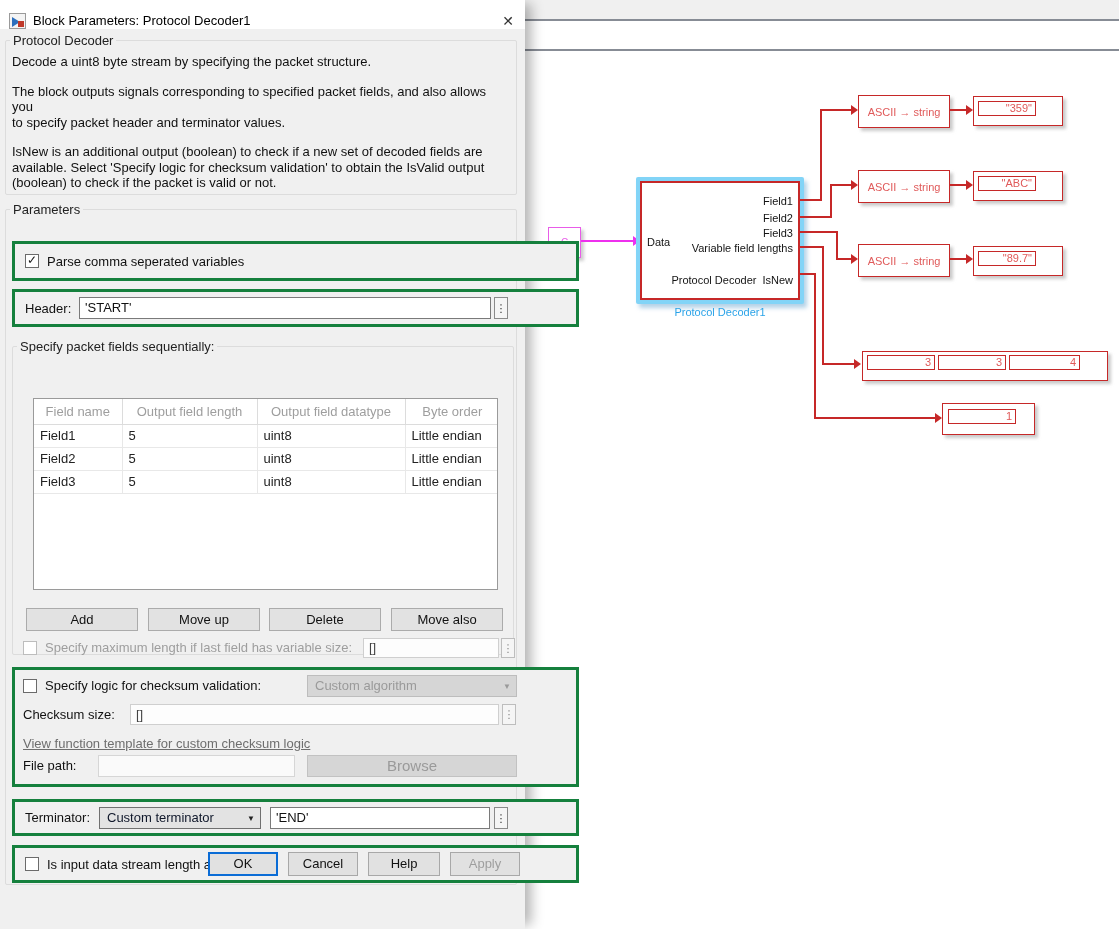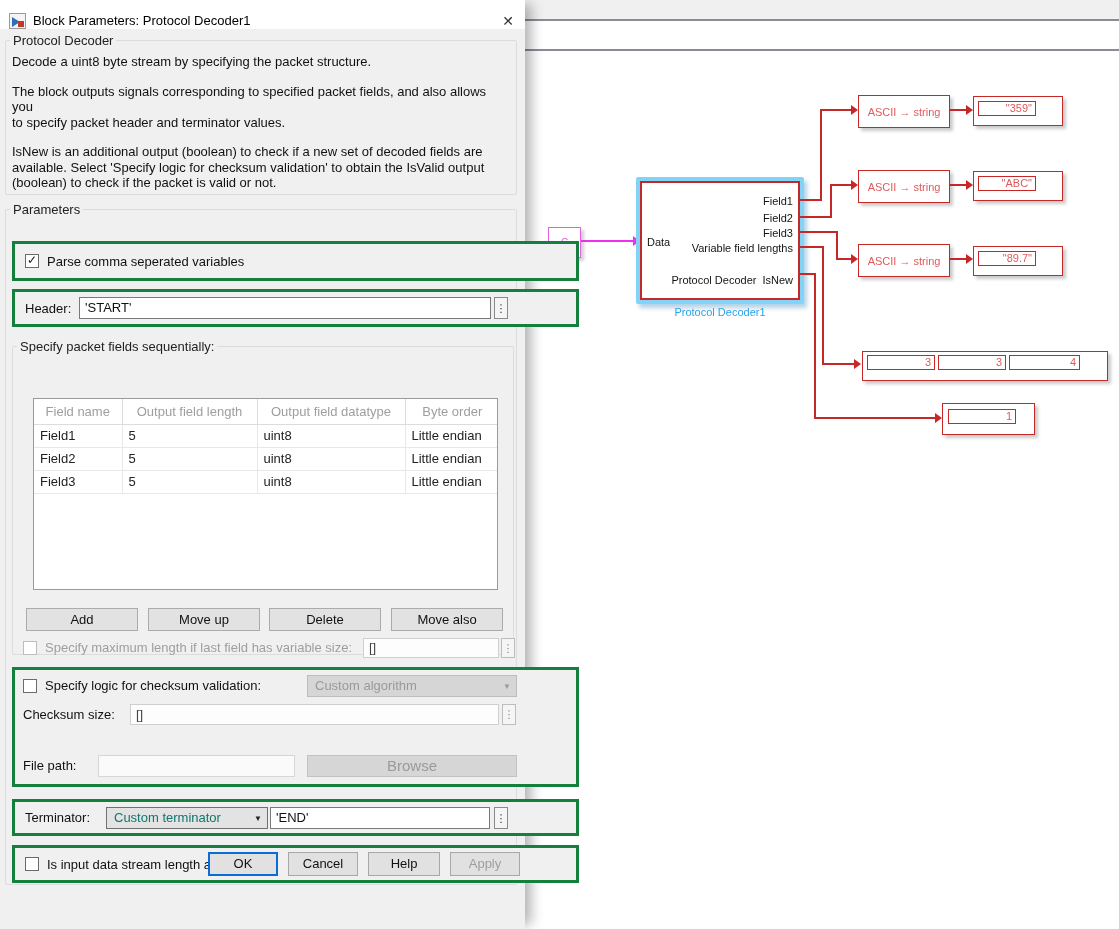--- a/index.html
+++ b/index.html
@@ -115,21 +115,21 @@
   .combo::after{content:"▼";position:absolute;right:5px;top:0;font-size:8px;line-height:22px;}
   .combo.dis{left:284px;width:210px;background:#d6d6d6;border:1px solid #bdbdbd;color:#9a9a9a;}
   .combo.dis::after{color:#9a9a9a;}
   .cs2 .tfield{position:absolute;left:107px;width:369px;height:21px;line-height:19px;}
   .cs2 .dots{position:absolute;left:479px;height:21px;line-height:19px;}
   .linktext{color:#6e6e6e;text-decoration:underline;}
   .cs4 .tfield{position:absolute;left:75px;width:197px;}
   .browse{position:absolute;left:284px;width:210px;height:22px;background:#d6d6d6;
       border:1px solid #c2c2c2;color:#9a9a9a;text-align:center;line-height:20px;font-size:15px;}
 
-  .combo.en{left:84px;width:162px;background:#e3e3e3;border:1px solid #707070;color:#0f766e;margin-left:7px;}
+  .combo.en{left:84px;width:162px;background:#e3e3e3;border:1px solid #707070;color:#0f172a;}
   .combo.en::after{color:#222;}
   .box4 .tfield{position:absolute;left:255px;width:220px;}
   .box4 .dots{position:absolute;left:479px;}
 
   .footer{position:absolute;left:0;top:852px;width:525px;height:33px;}
   .fbtn{position:absolute;height:24px;background:#e1e1e1;border:1px solid #a8a8a8;
       font-size:13px;text-align:center;line-height:22px;color:#111;}
   .f-ok{left:208px;width:70px;border:2px solid var(--focus_blue);line-height:20px;}
   .f-cancel{left:288px;width:70px;}
   .f-help{left:368px;width:72px;}
@@ -315,20 +315,23 @@
       <div class="csrow cs1">
         <span class="cb"></span>
         <span class="cblabel">Specify logic for checksum validation:</span>
         <span class="combo dis">Custom algorithm</span>
       </div>
       <div class="csrow cs2">
         <span>Checksum size:</span>
         <span class="tfield soft">[]</span>
         <span class="dots soft"></span>
       </div>
+      <div class="csrow cs3">
+        <span class="linktext">View function template for custom checksum logic</span>
+      </div>
       <div class="csrow cs4">
         <span>File path:</span>
         <span class="tfield dis"></span>
         <span class="browse">Browse</span>
       </div>
     </div>
 
     <div class="pbox box4">
       <div class="rowflex">
         <span>Terminator:</span>

